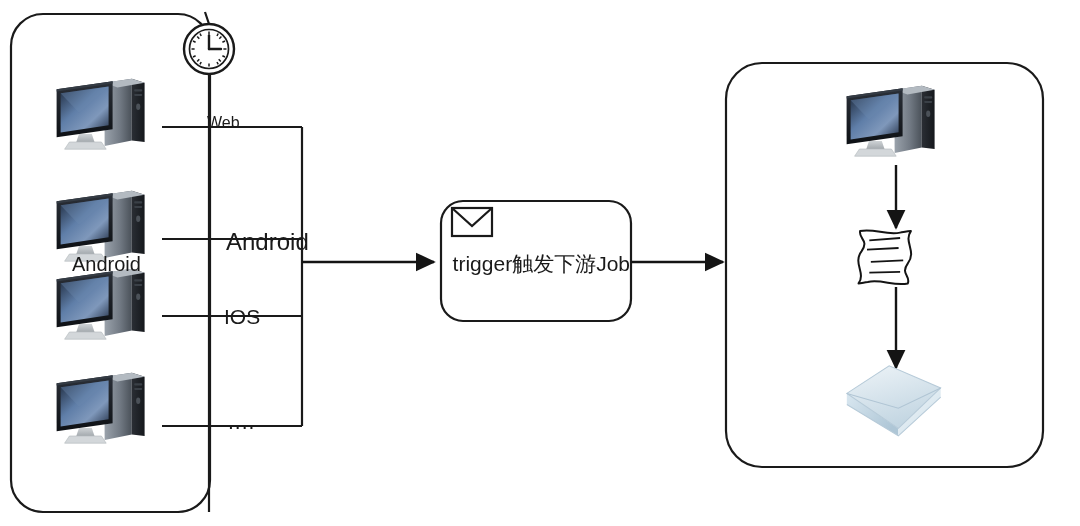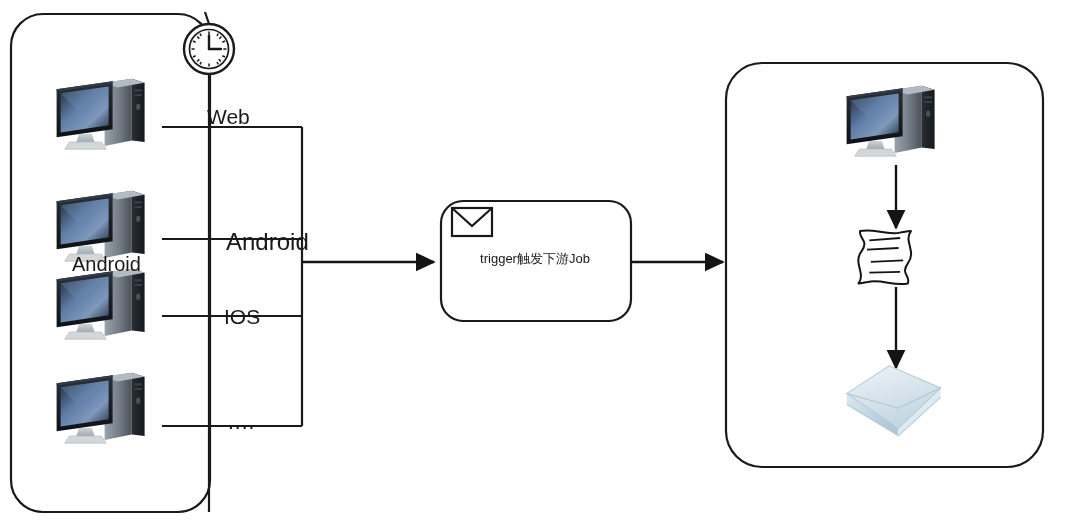--- a/index.html
+++ b/index.html
@@ -9,28 +9,28 @@
     font-family:"Liberation Sans","DejaVu Sans",sans-serif;
     overflow:hidden;position:relative;
   }
   #stage{position:absolute;left:0;top:0;width:1080px;height:526px;}
   svg.layer{position:absolute;left:0;top:0;width:1080px;height:526px;}
   .lbl{
     position:absolute;
     font-family:"Liberation Sans","DejaVu Sans",sans-serif;
     color:#1a1a1a;white-space:nowrap;
   }
-  #lbl-web     {left:207px;top:105px;font-size:21px;}
+  #lbl-web     {left:207px;top:114px;font-size:16px;}
   #lbl-android {left:226px;top:228px;font-size:24px;}
   #lbl-ios     {left:224px;top:305px;font-size:21px;}
   #lbl-dots    {left:228px;top:410px;font-size:21px;letter-spacing:1px;}
   #lbl-process {left:72px;top:253px;font-size:20px;}
   #lbl-trigger {
-    left:440px;top:250px;width:190px;text-align:center;
-    font-size:13px;
+    left:440px;top:250px;width:190px;text-align:right;
+    font-size:21px;
   }
   #watermark{
     left:899px;top:489px;font-size:14px;color:#c9c9cf;
     letter-spacing:1px;
   }
 </style>
 </head>
 <body>
 
 <div id="stage">

